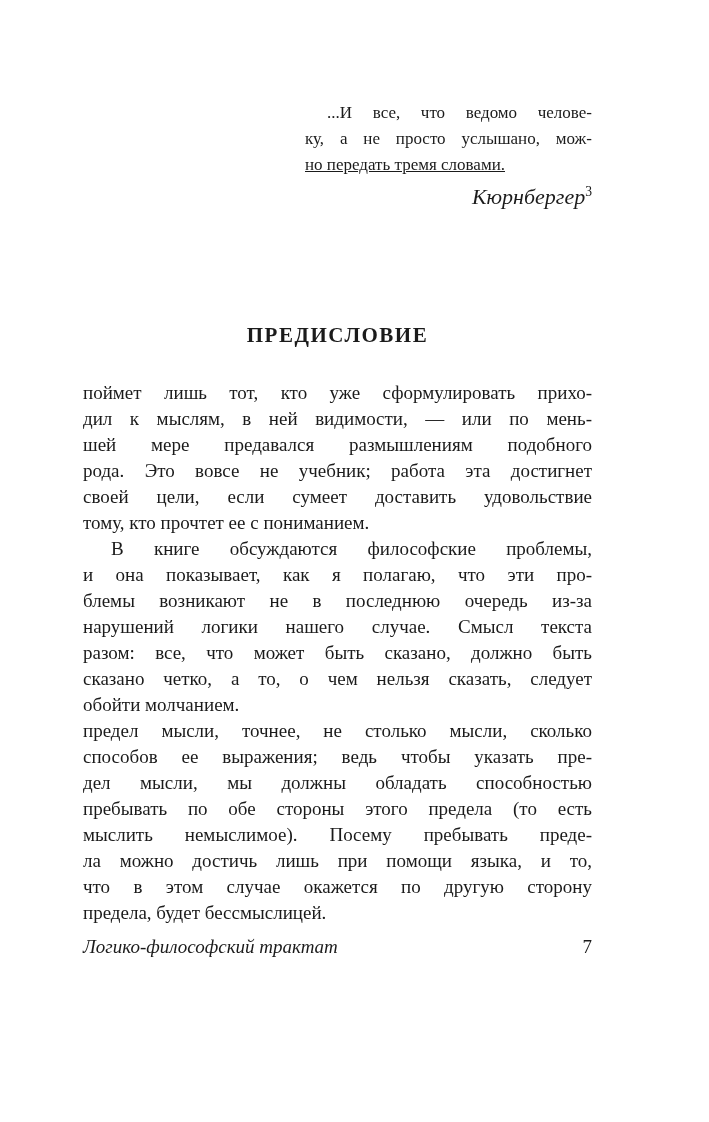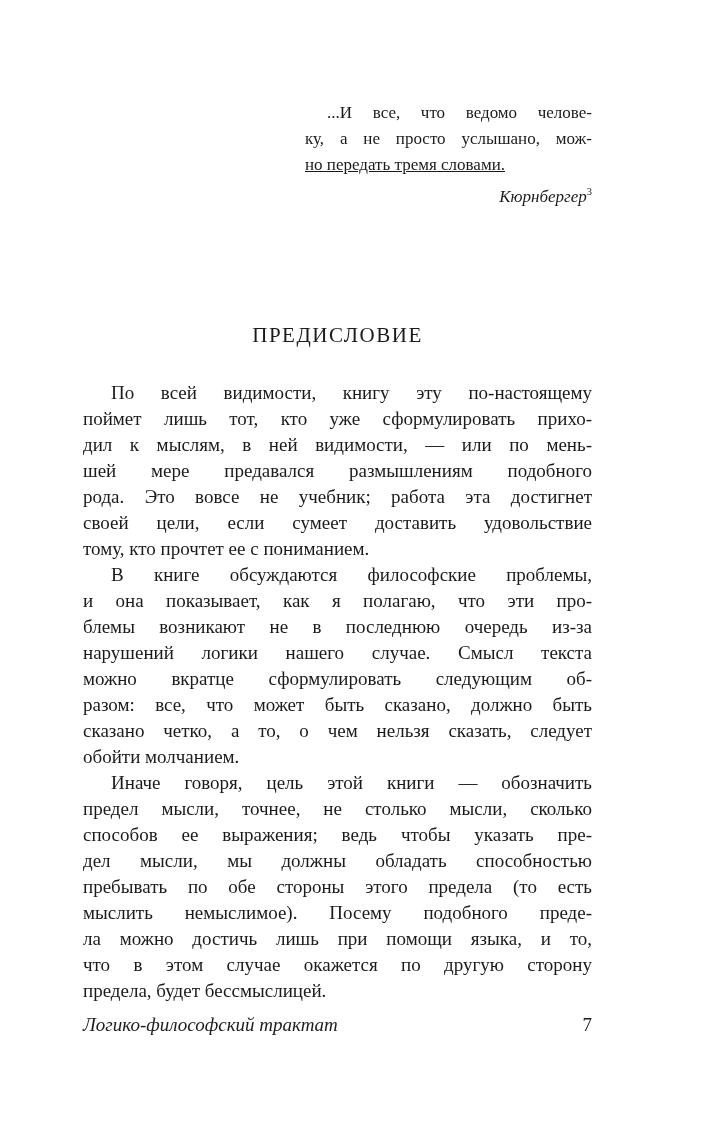--- a/index.html
+++ b/index.html
@@ -31,33 +31,33 @@
   }
   .epigraph .line-first { text-indent: 22px; }
   .epigraph .line-last { text-align-last: left; text-decoration: underline; }
 
   .attribution {
     width: 287px;
     margin-left: auto;
     margin-top: 6px;
     text-align: right;
     font-style: italic;
-    font-size: 17px;
+    font-size: 22px;
     line-height: 26px;
   }
   .attribution sup {
     font-size: 0.62em;
     font-style: normal;
     line-height: 0;
   }
 
   .heading {
     margin: 112px 0 0 0;
     text-align: center;
-    font-weight: normal;
+    font-weight: bold;
     font-size: 21px;
     letter-spacing: 1.5px;
     line-height: 27px;
   }
 
   .body-text {
     margin-top: 31px;
     font-size: 19px;
     line-height: 26px;
   }
@@ -96,45 +96,42 @@
     </div>
 
   <div class="attribution">
     <span>Кюрнбергер</span><sup>3</sup>
   </div>
 
   <h1 class="heading">ПРЕДИСЛОВИЕ</h1>
 
   <div class="body-text">
     <div class="para">
-        <div class="line line-first">По всей видимости, книгу эту по-настоящему</div>
         <div class="line">поймет лишь тот, кто уже сформулировать прихо-</div>
         <div class="line">дил к мыслям, в ней видимости, — или по мень-</div>
         <div class="line">шей мере предавался размышлениям подобного</div>
         <div class="line">рода. Это вовсе не учебник; работа эта достигнет</div>
         <div class="line">своей цели, если сумеет доставить удовольствие</div>
         <div class="line line-last">тому, кто прочтет ее с пониманием.</div>
       </div>
     <div class="para">
         <div class="line line-first">В книге обсуждаются философские проблемы,</div>
         <div class="line">и она показывает, как я полагаю, что эти про-</div>
         <div class="line">блемы возникают не в последнюю очередь из-за</div>
         <div class="line">нарушений логики нашего случае. Смысл текста</div>
-        <div class="line">можно вкратце сформулировать следующим об-</div>
         <div class="line">разом: все, что может быть сказано, должно быть</div>
         <div class="line">сказано четко, а то, о чем нельзя сказать, следует</div>
         <div class="line line-last">обойти молчанием.</div>
       </div>
     <div class="para">
-        <div class="line line-first">Иначе говоря, цель этой книги — обозначить</div>
         <div class="line">предел мысли, точнее, не столько мысли, сколько</div>
         <div class="line">способов ее выражения; ведь чтобы указать пре-</div>
         <div class="line">дел мысли, мы должны обладать способностью</div>
         <div class="line">пребывать по обе стороны этого предела (то есть</div>
-        <div class="line">мыслить немыслимое). Посему подобного преде-</div>
+        <div class="line">мыслить немыслимое). Посему пребывать преде-</div>
         <div class="line">ла можно достичь лишь при помощи языка, и то,</div>
         <div class="line">что в этом случае окажется по другую сторону</div>
         <div class="line line-last">предела, будет бессмыслицей.</div>
       </div>
   </div>
 
   <div class="footer">
     <span class="running-title">Логико-философский трактат</span>
     <span class="page-number">7</span>
   </div>

